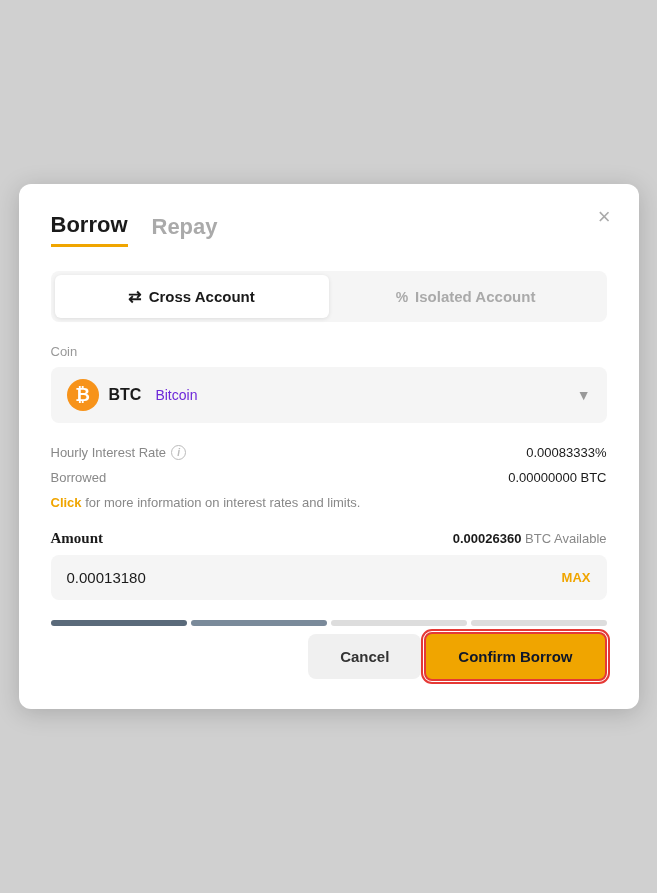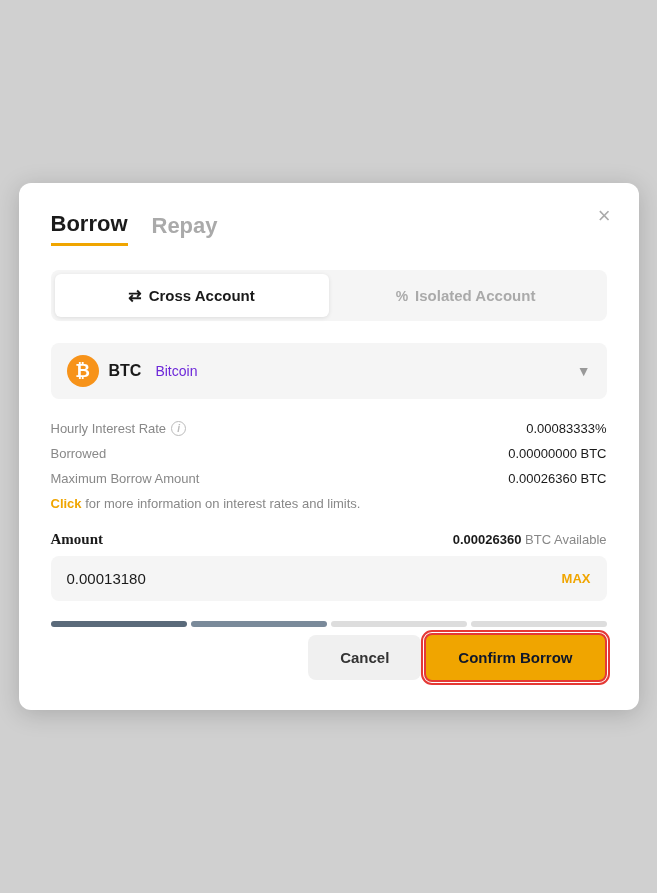--- a/index.html
+++ b/index.html
@@ -281,20 +281,21 @@
     <button class="account-btn active">
       <span style="font-size:16px;">⇄</span>
       <span>Cross Account</span>
     </button>
     <button class="account-btn inactive">
       <span style="font-size:14px;">%</span>
       <span>Isolated Account</span>
     </button>
   </div>
 
+  <div class="coin-label">Coin</div>
   <div class="coin-select">
     <div class="coin-left">
       <div class="btc-icon">
         <span>₿</span>
       </div>
       <span class="coin-name">BTC</span>
       <span class="coin-full">Bitcoin</span>
     </div>
     <span class="chevron-down">▼</span>
   </div>
@@ -303,24 +304,20 @@
     <span class="info-label">
       <span>Hourly Interest Rate</span>
       <span class="info-icon">i</span>
     </span>
     <span class="info-value">0.00083333%</span>
   </div>
   <div class="info-row">
     <span class="info-label">Borrowed</span>
     <span class="info-value">0.00000000 BTC</span>
   </div>
-  <div class="info-row">
-    <span class="info-label">Maximum Borrow Amount</span>
-    <span class="info-value">0.00026360 BTC</span>
-  </div>
 
   <div class="click-info">
     <span class="click-link">Click</span><span> for more information on interest rates and limits.</span>
   </div>
 
   <div class="amount-header">
     <span class="amount-label">Amount</span>
     <span class="amount-available">
       <span class="amount-val">0.00026360</span>
       <span> BTC Available</span>

